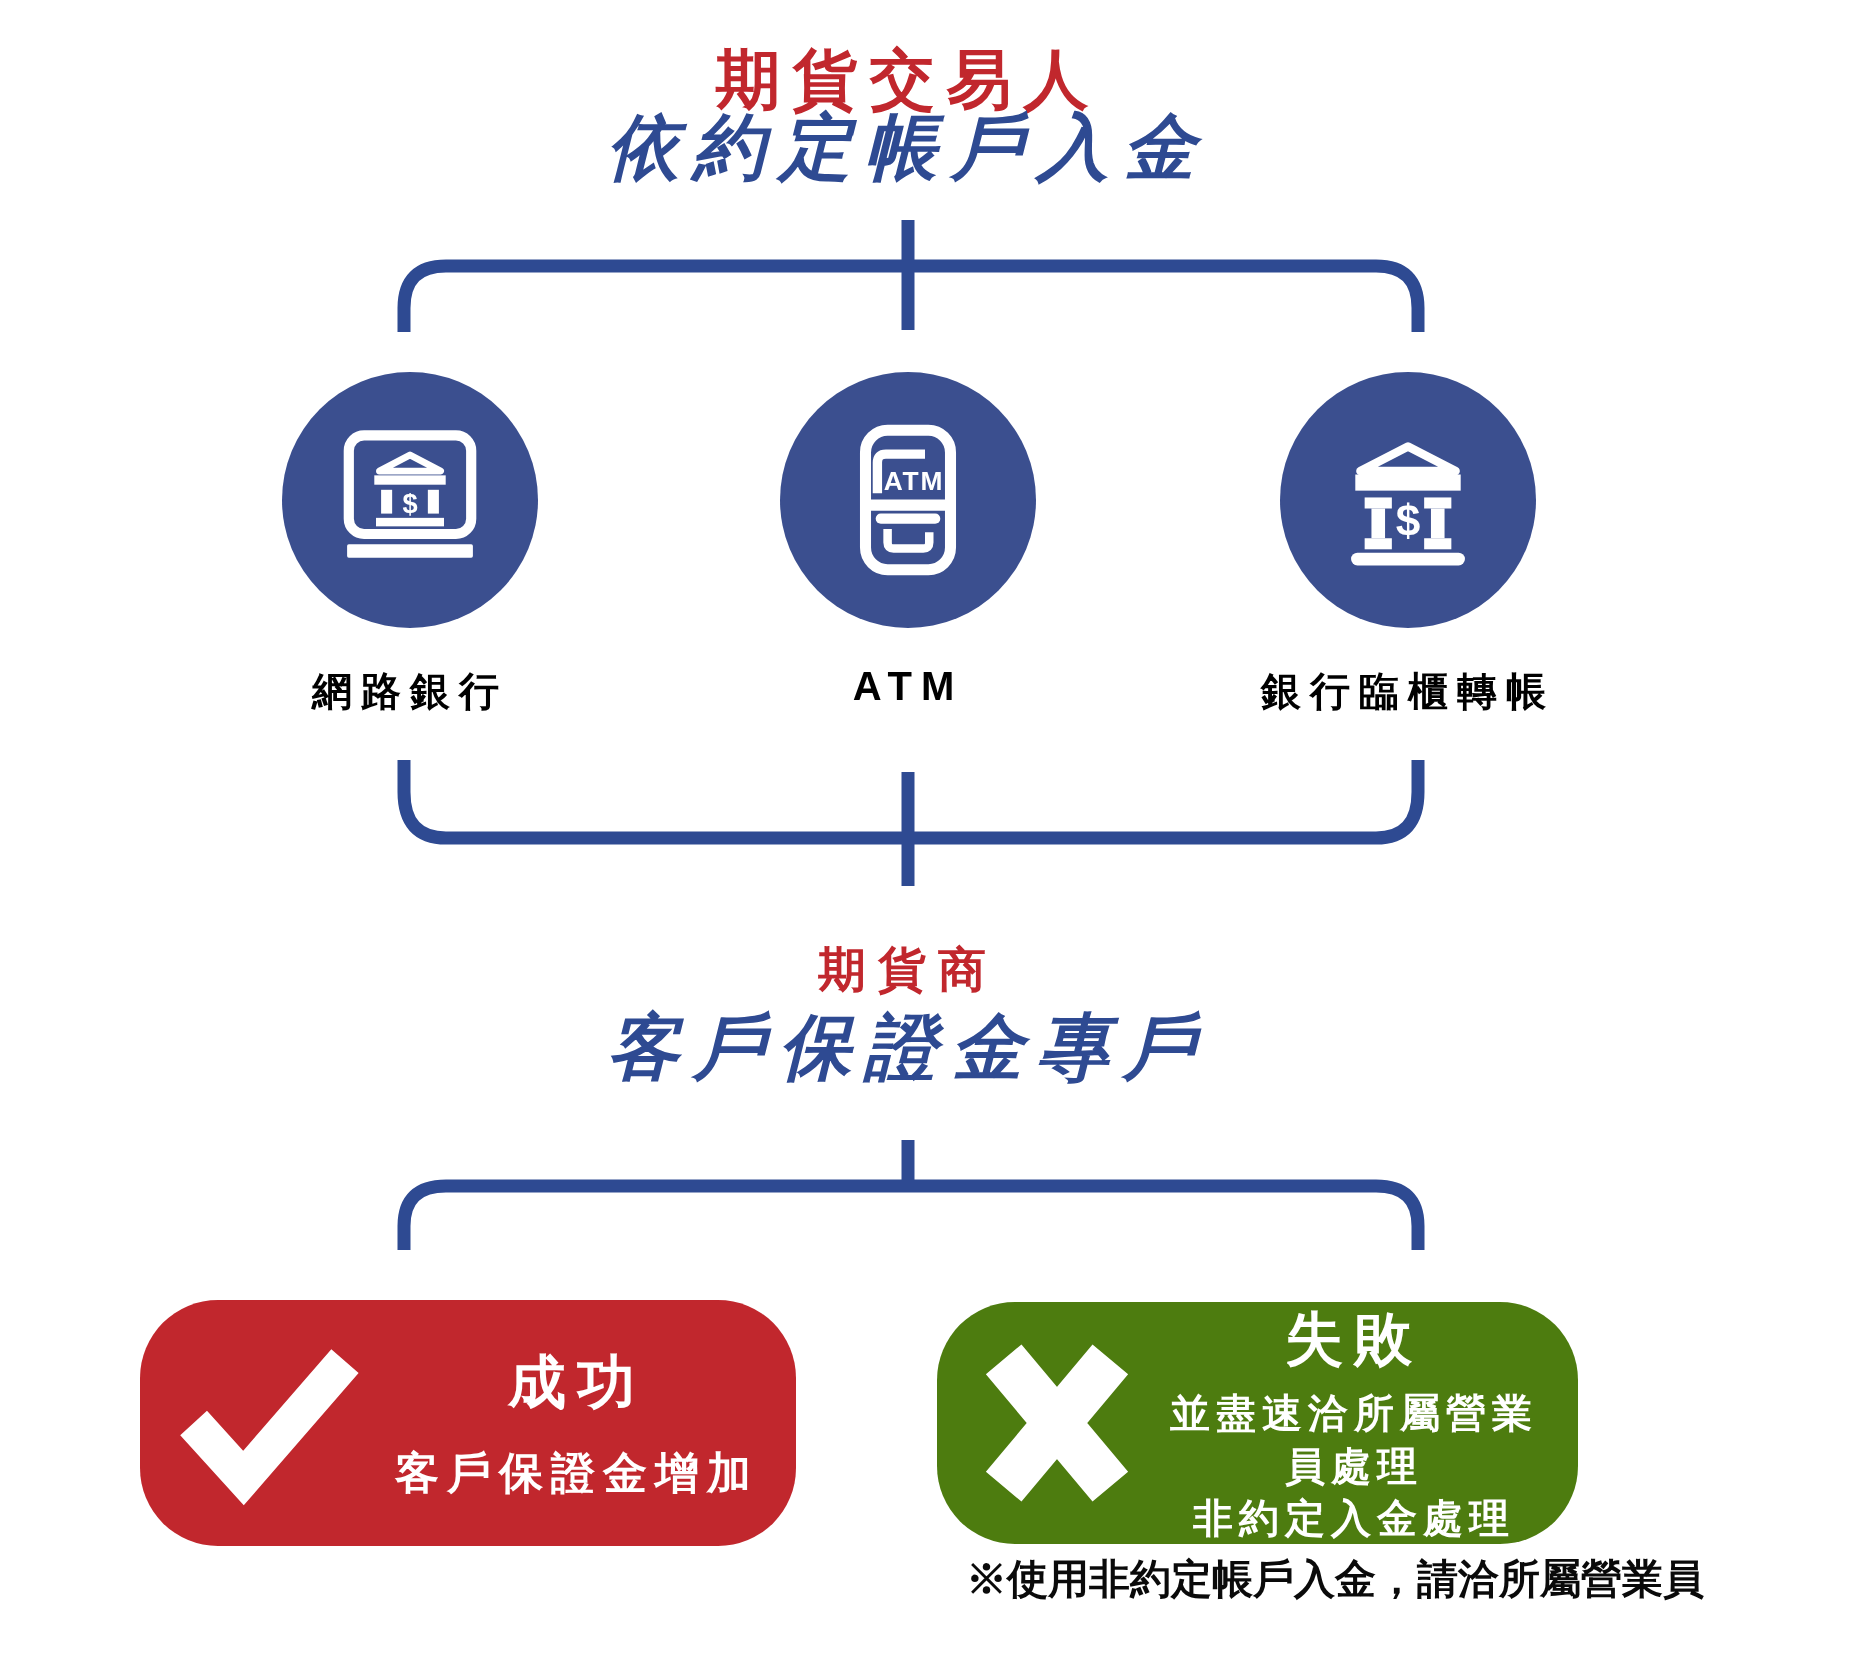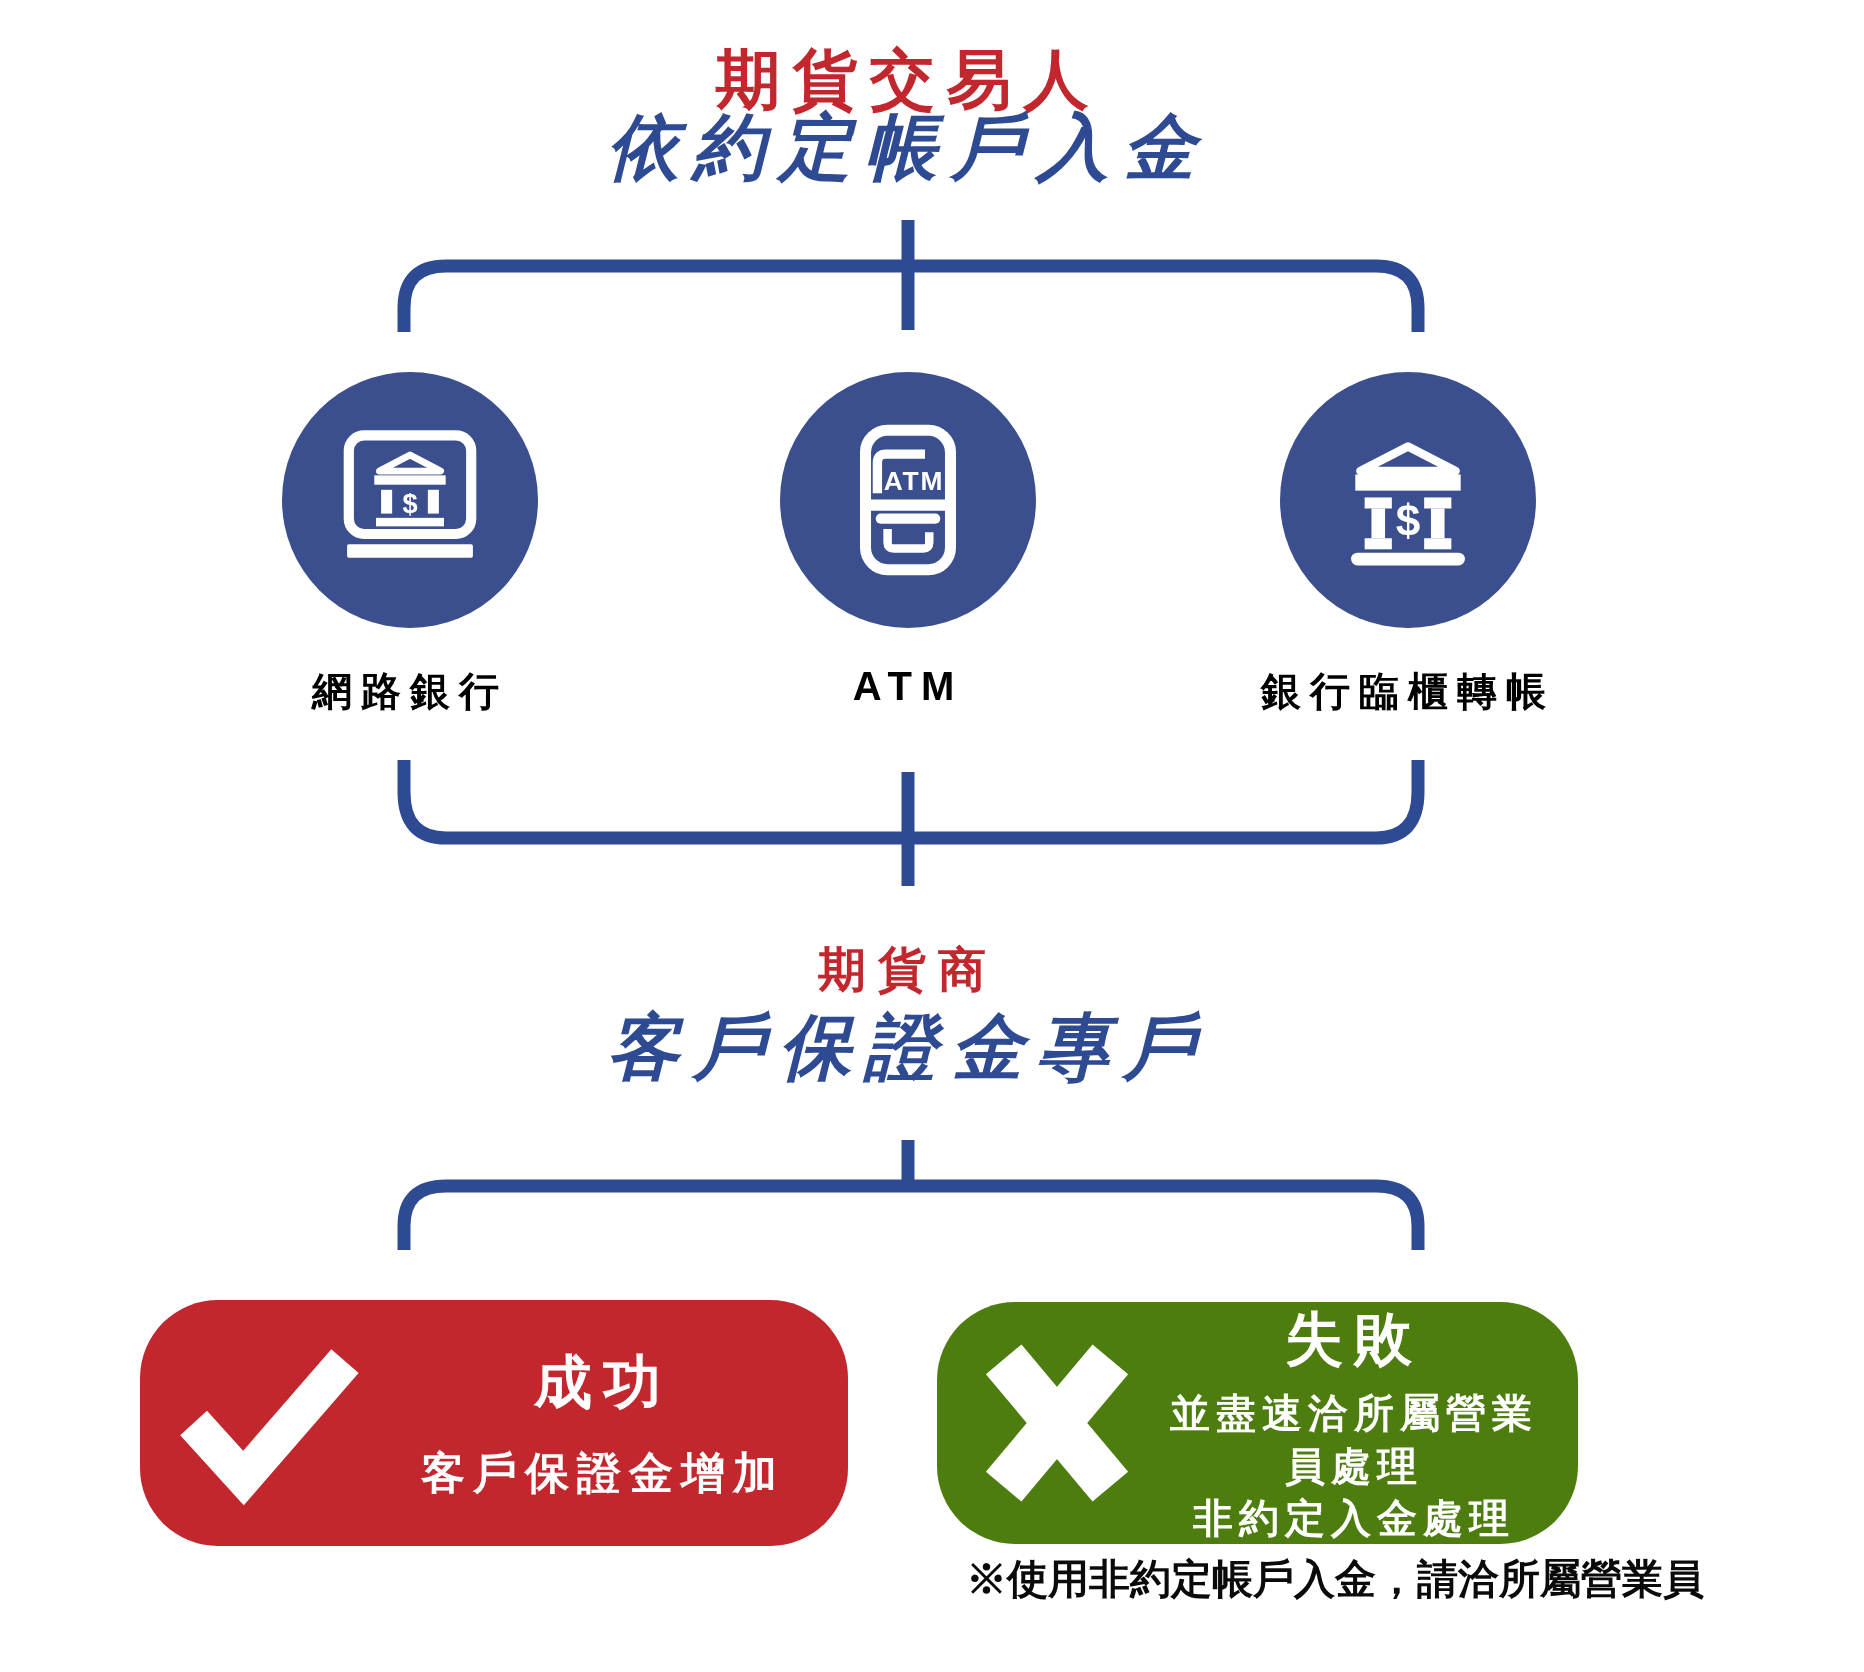--- a/index.html
+++ b/index.html
@@ -16,21 +16,21 @@
   .bracket-layer path { stroke:#2E4A92; stroke-width:13; fill:none; }
 
   .circle { position:absolute; width:256px; height:256px; border-radius:50%;
             background:#3B4F8F; display:flex; align-items:center; justify-content:center; }
   .circle svg { display:block; }
 
   .channel-label { position:absolute; top:664px; width:420px; text-align:center;
                    color:#000000; font-size:40px; letter-spacing:9px; }
 
   .card { position:absolute; border-radius:78px; display:flex; align-items:center; color:#ffffff; }
-  .card-success { left:140px; top:1300px; width:708px; height:246px; background:#C1272D; padding-left:22px; }
+  .card-success { left:140px; top:1300px; width:656px; height:246px; background:#C1272D; padding-left:22px; }
   .card-failure { left:937px; top:1302px; width:641px; height:242px; background:#4d7c0f; padding-left:25px; }
   .card .icon-zone { flex:0 0 auto; display:flex; align-items:center; justify-content:center; }
   .card-success .icon-zone { width:218px; }
   .card-failure .icon-zone { width:190px; }
   .card .text-zone { flex:1 1 auto; text-align:center; padding-right:22px; }
   .card-title { font-size:58px; letter-spacing:11px; }
   .card-success .card-desc { font-size:44px; letter-spacing:8px; margin-top:22px; }
   .card-failure .card-title { margin-bottom:8px; }
   .card-failure .card-line { font-size:40px; letter-spacing:6px; line-height:1.32; }
 

